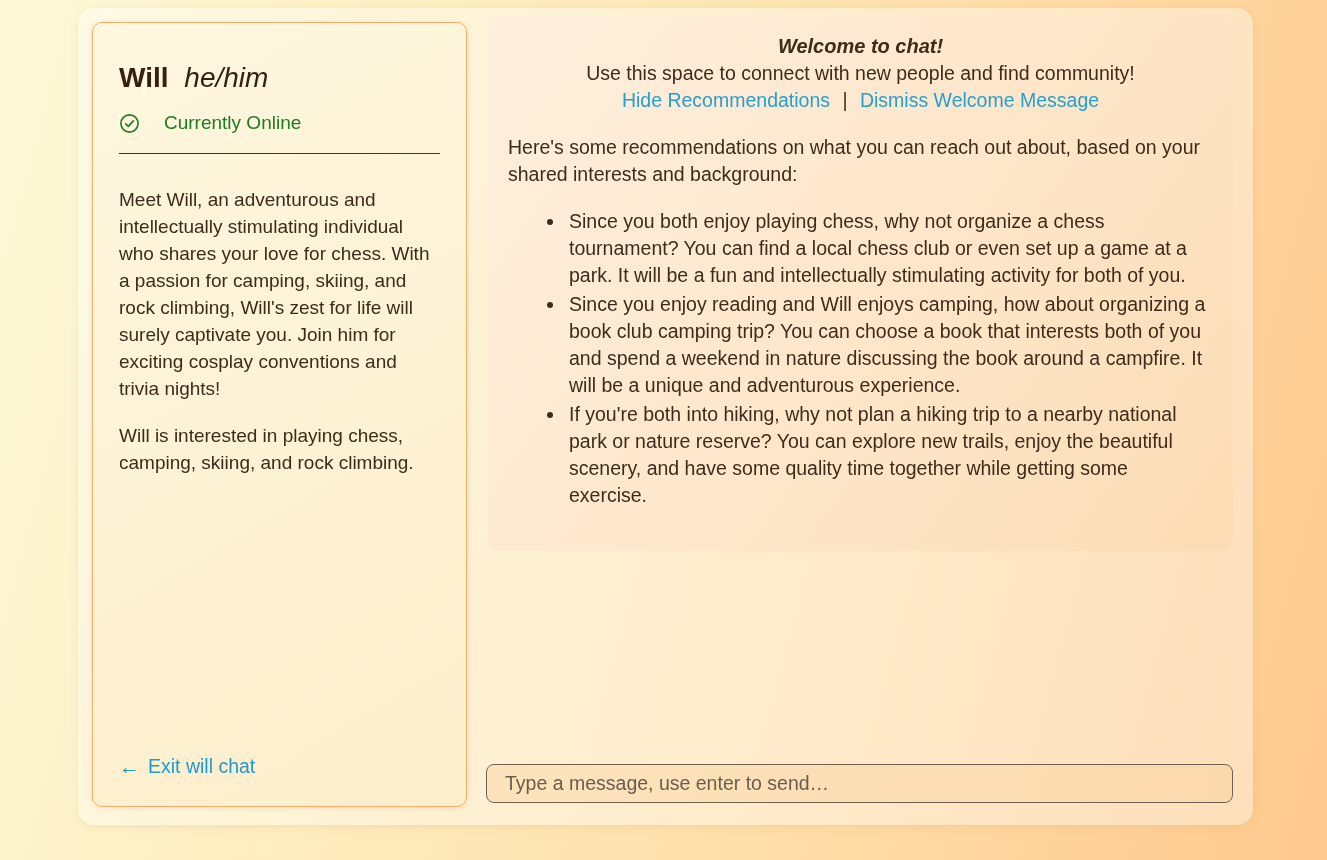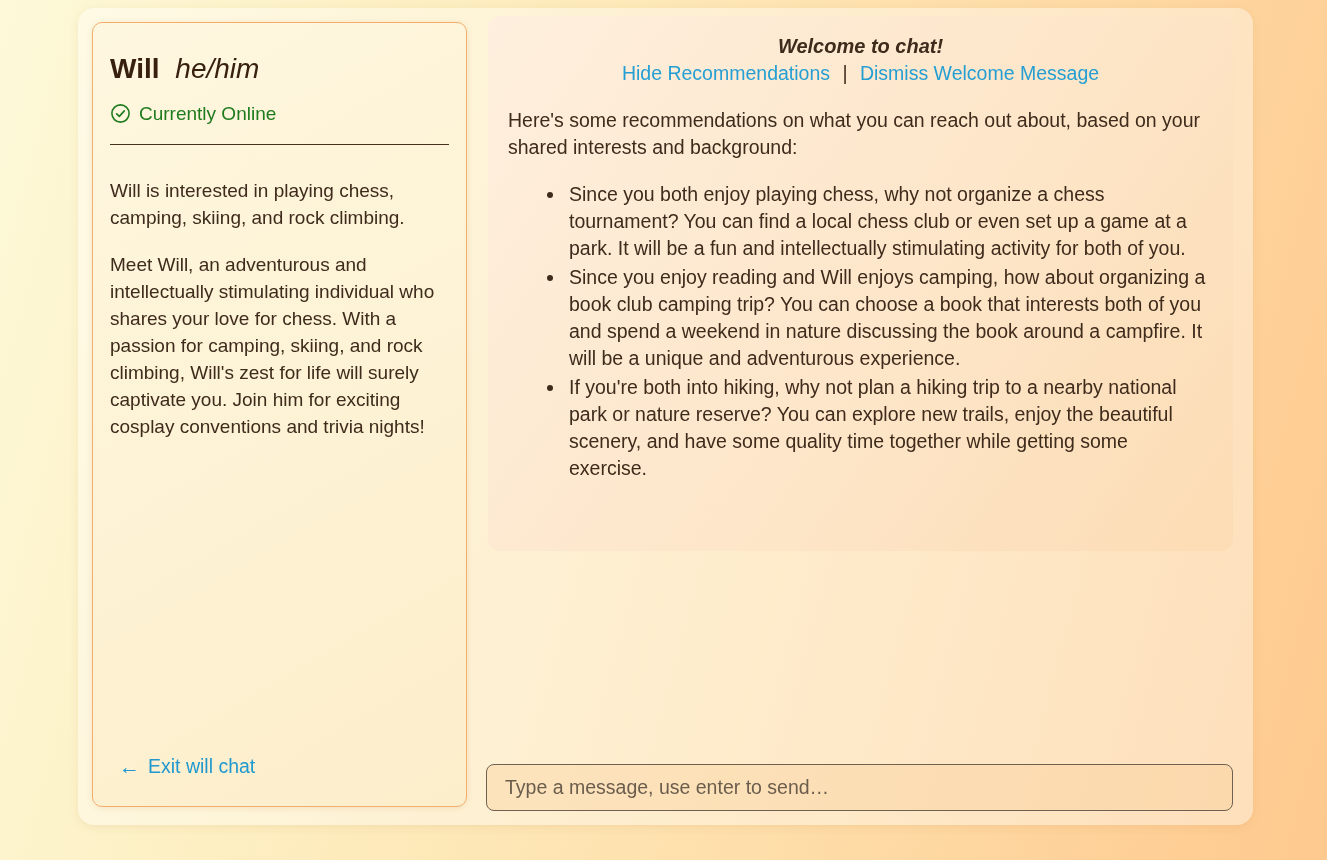--- a/index.html
+++ b/index.html
@@ -24,37 +24,37 @@
   }
   
   .profile-card {
     position: absolute;
     left: 14px; top: 14px;
     width: 375px; height: 785px;
     border: 1px solid #f3ad6c;
     border-radius: 10px;
     background: linear-gradient(150deg, #fef7df 0%, #fdf2d4 55%, #fdeecb 100%);
     box-shadow: 0 1px 6px rgba(160, 95, 25, 0.12);
-    padding: 17px;
+    padding: 26px;
     color: #3e2b1c;
   }
   .profile-title {
     margin: 12px 0 0 0;
     font-size: 28px;
     line-height: 34px;
     color: #38200f;
     font-weight: normal;
   }
   .profile-title .name { font-weight: bold; }
   .profile-title .pronouns { font-style: italic; margin-left: 8px; }
   .status-row {
     margin-top: 17px;
     display: flex;
-    align-items: flex-start;
-    gap: 8px;
+    align-items: flex-end;
+    gap: 24px;
     color: #1e7b1e;
     font-size: 19px;
   }
   .status-row svg { flex: 0 0 auto; display: block; }
   .profile-divider {
     margin: 19px 0 0 0;
     border: none;
     border-top: 1px solid #46311f;
   }
   .bio {
@@ -106,21 +106,21 @@
   .w-intro { margin: 20px 0 0 0; }
   .w-list {
     margin: 20px 0 0 0;
     padding-left: 56px;
   }
   .w-list li { padding-left: 3px; margin: 2px; }
   
   .composer {
     position: absolute;
     left: 408px; top: 756px;
-    width: 747px; height: 47px;
+    width: 747px; height: 39px;
     border: 1.5px solid #6f6151;
     border-radius: 8px;
     background: rgba(250, 200, 140, 0.30);
     padding: 0 18px;
     font-family: "Liberation Sans", sans-serif;
     font-size: 19.5px;
     color: #3e2b1c;
     outline: none;
   }
   .composer::placeholder { color: #6b5d4d; opacity: 1; }
@@ -140,31 +140,32 @@
       <div class="status-row">
         <svg width="21" height="21" viewBox="0 0 21 21">
           <circle cx="10.5" cy="10.5" r="8.6" fill="none" stroke="#1e7b1e" stroke-width="1.6"></circle>
           <path d="M6.7 10.9 L9.3 13.4 L14.3 7.9" fill="none" stroke="#1e7b1e" stroke-width="1.6" stroke-linecap="round" stroke-linejoin="round"></path>
         </svg>
         <span>Currently Online</span>
       </div>
 
       <hr class="profile-divider">
 
+      <p class="bio">Meet Will, an adventurous and intellectually stimulating individual who shares your love for chess. With a passion for camping, skiing, and rock climbing, Will's zest for life will surely captivate you. Join him for exciting cosplay conventions and trivia nights!</p>
       <p class="bio">Will is interested in playing chess, camping, skiing, and rock climbing.</p>
-      <p class="bio">Meet Will, an adventurous and intellectually stimulating individual who shares your love for chess. With a passion for camping, skiing, and rock climbing, Will's zest for life will surely captivate you. Join him for exciting cosplay conventions and trivia nights!</p>
 
       <a class="exit-link">
         <span class="arrow-glyph">←</span>
         <span>Exit will chat</span>
       </a>
     </aside>
 
     <section class="welcome-panel">
       <p class="w-title">Welcome to chat!</p>
+      <p class="w-sub">Use this space to connect with new people and find community!</p>
       <p class="w-links">
         <a>Hide Recommendations</a>
         <span class="sep">|</span>
         <a>Dismiss Welcome Message</a>
       </p>
       <p class="w-intro">Here's some recommendations on what you can reach out about, based on your shared interests and background:</p>
       <ul class="w-list">
         <li>Since you both enjoy playing chess, why not organize a chess tournament? You can find a local chess club or even set up a game at a park. It will be a fun and intellectually stimulating activity for both of you.</li>
         <li>Since you enjoy reading and Will enjoys camping, how about organizing a book club camping trip? You can choose a book that interests both of you and spend a weekend in nature discussing the book around a campfire. It will be a unique and adventurous experience.</li>
         <li>If you're both into hiking, why not plan a hiking trip to a nearby national park or nature reserve? You can explore new trails, enjoy the beautiful scenery, and have some quality time together while getting some exercise.</li>

